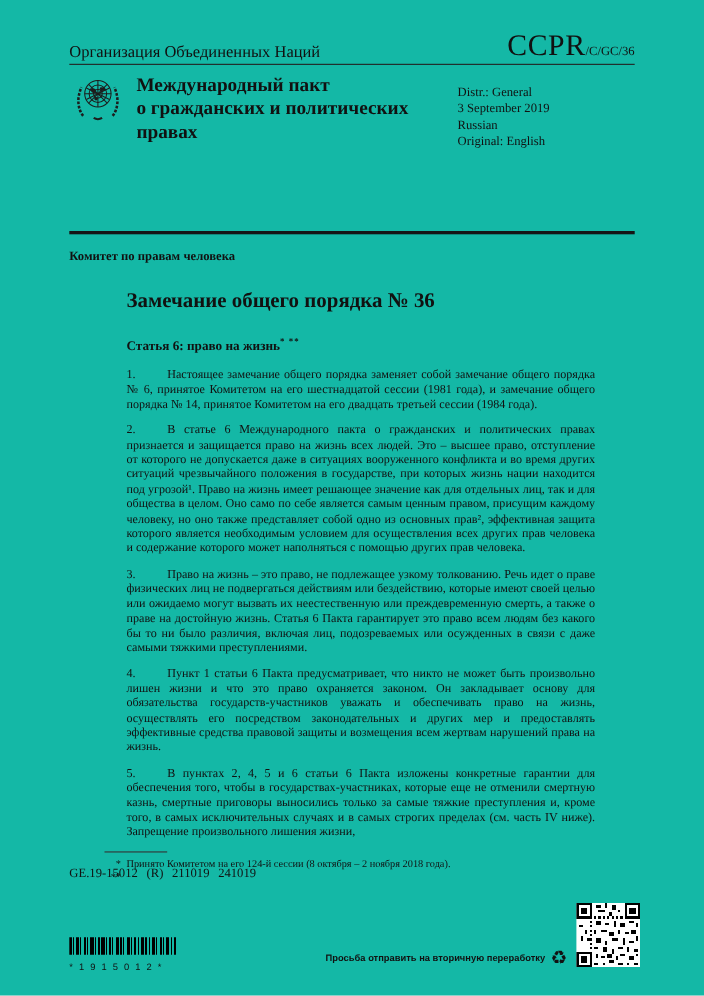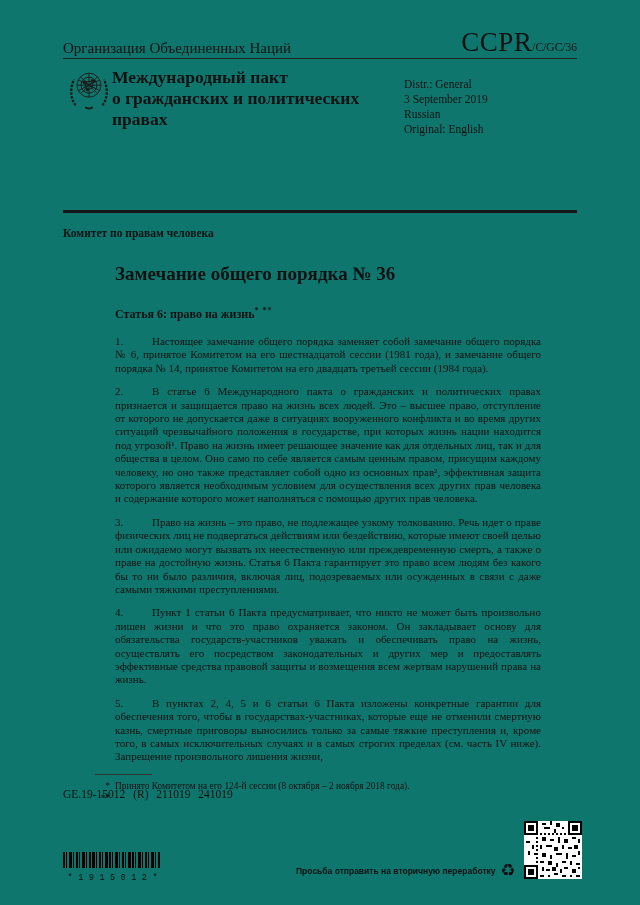--- a/index.html
+++ b/index.html
@@ -1,19 +1,19 @@
 <!DOCTYPE html>
 <html><head>
 <meta charset="utf-8">
 <style>
   html,body{margin:0;padding:0;background:#e9e9e7;}
   .page{
     position:relative;
     width:640px;height:905px;
-    background:#0f766e;
+    background:#14b8a6;
     box-sizing:border-box;
     padding:38px 63px 0 63px;
     font-family:"Liberation Serif","DejaVu Serif",serif;
     color:#111;
     overflow:hidden;
   }
   
   .header-top{
     display:flex;justify-content:space-between;align-items:flex-end;
     border-bottom:1px solid #222;
@@ -26,21 +26,21 @@
   
   .masthead{
     display:flex;
     padding-top:8px;
     height:143px;
     border-bottom:3px solid #151515;
     box-sizing:content-box;
   }
   .emblem{width:46px;height:46px;margin-left:3px;flex:none;}
   .covenant{
-    width:292px;flex:none;
+    margin-left:12px;width:292px;flex:none;
     font-weight:bold;font-size:17.5px;line-height:21px;
   }
   .distr-block{font-size:11.5px;line-height:15px;padding-top:10px;}
   
   .committee{margin-top:14px;font-weight:bold;font-size:11.5px;}
   .gc-title{margin-top:24px;margin-left:52px;font-weight:bold;font-size:19px;}
   .article-title{margin-top:21px;margin-left:52px;font-weight:bold;font-size:12px;}
   .article-title sup{font-size:8px;letter-spacing:1px;}
   .section-head{margin-top:21px;font-weight:bold;font-size:14px;}
   .section-head .roman{display:inline-block;margin-left:30px;width:29px;}
@@ -49,22 +49,22 @@
   .para .pnum{display:inline-block;width:37px;}
   
   .footnotes{margin-top:6px;}
   .fn-rule{width:57px;border-top:1px solid #333;margin-left:32px;margin-bottom:5px;}
   .fn{position:relative;padding-left:52px;width:380px;font-size:9.4px;line-height:12.6px;}
   .fn .fn-mark{position:absolute;left:0;top:0;width:47px;text-align:right;}
   
   .ge-line{position:absolute;left:63px;top:788px;font-size:11.5px;word-spacing:5px;}
   .barcode-block{position:absolute;left:63px;top:852px;width:100px;}
   .barcode-text{
-    font-family:Liberation Mono, monospace;
-    font-size:8.5px;letter-spacing:5.5px;margin-top:1px;white-space:nowrap;text-align:right;
+    font-family:Liberation Sans, sans-serif;
+    font-size:8.5px;letter-spacing:5.5px;margin-top:1px;white-space:nowrap;
   }
   .recycle-line{
     position:absolute;left:296px;top:862px;
     font-family:"Liberation Sans","DejaVu Sans",sans-serif;
     font-weight:bold;font-size:8.5px;display:flex;align-items:center;gap:5px;
   }
   .recycle-glyph{font-size:17px;font-weight:normal;line-height:1;}
   .qr{position:absolute;left:524px;top:821px;width:58px;height:58px;}
 </style>
 </head>

